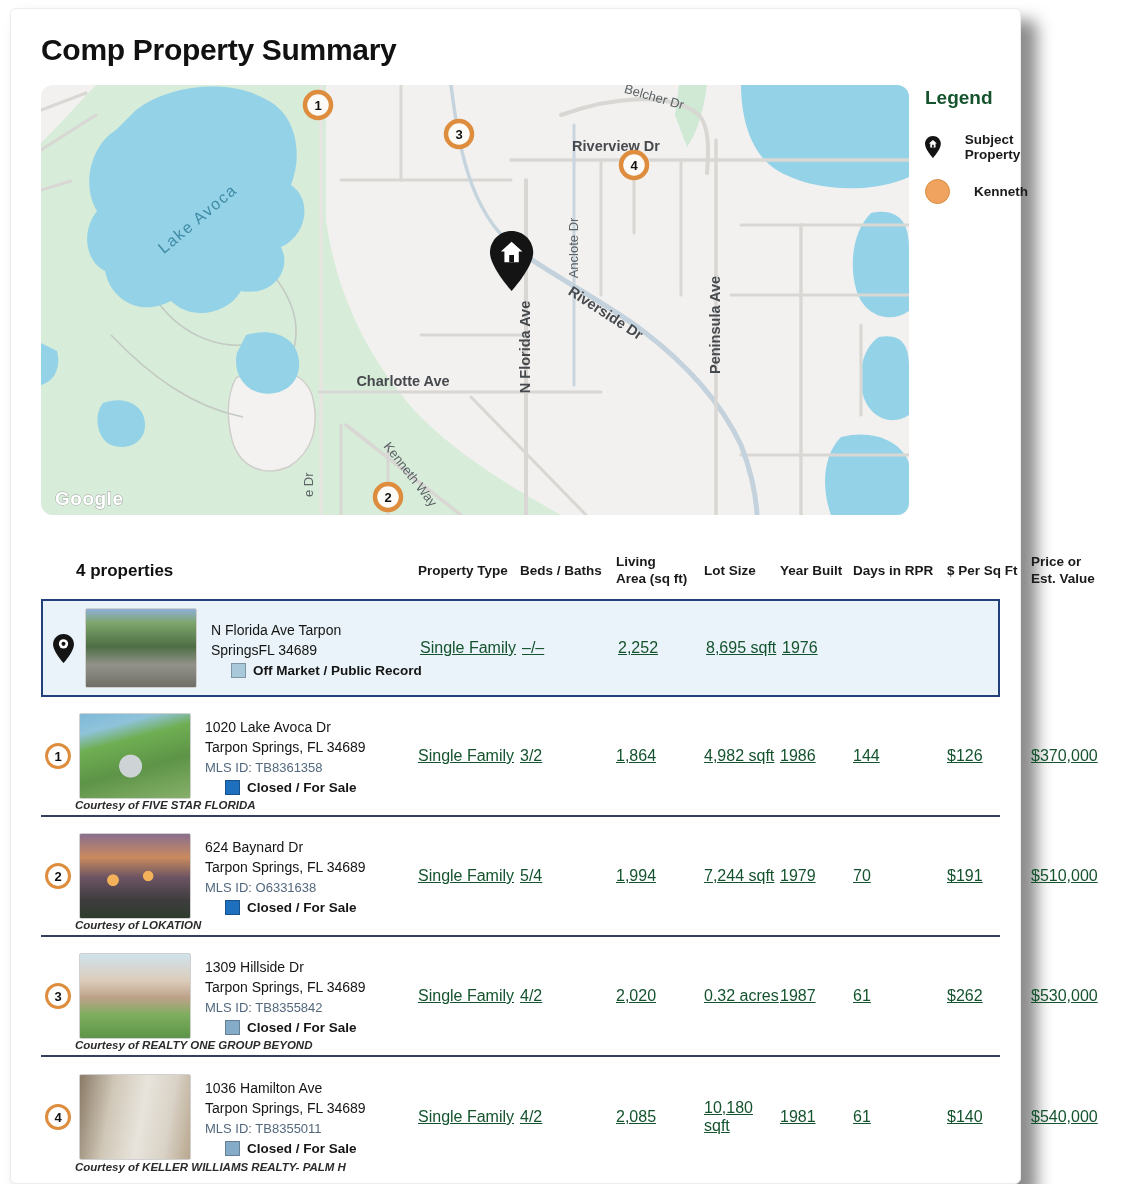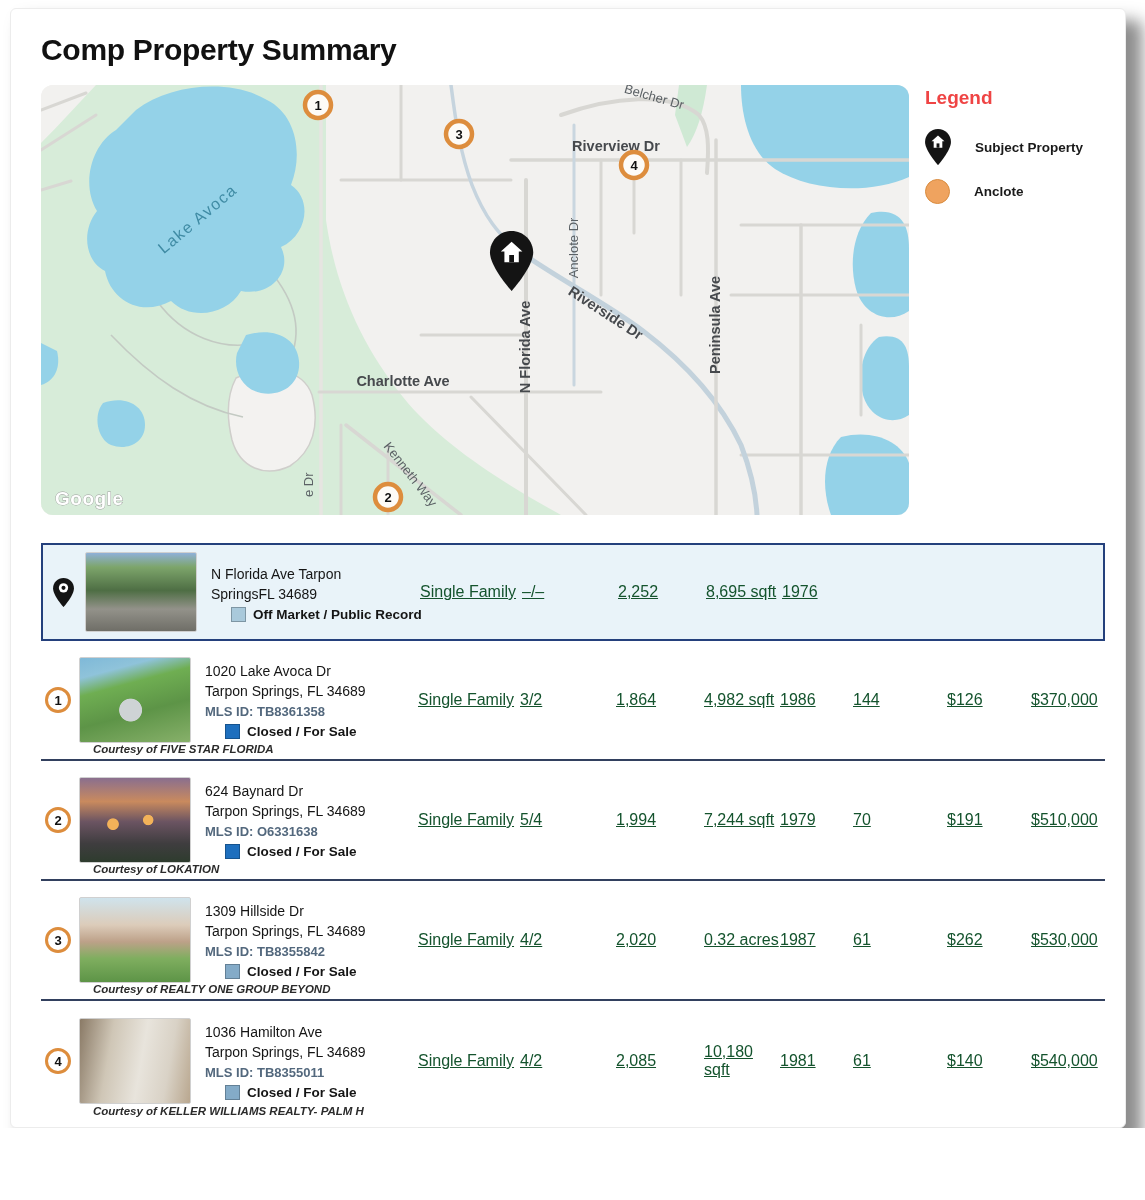--- a/index.html
+++ b/index.html
@@ -1,48 +1,48 @@
 <!DOCTYPE html>
 <html><head>
 <meta charset="utf-8">
 <style>
   html,body{margin:0;padding:0;background:#ffffff;font-family:"Liberation Sans","DejaVu Sans",sans-serif;}
-  .sheet{position:relative;width:1116px;margin:8px 0 0 10px;background:#ffffff;border:1px solid #ececec;
+  .sheet{position:relative;width:1011px;margin:8px 0 0 10px;background:#ffffff;border:1px solid #ececec;
          border-radius:6px;box-shadow:14px 14px 16px 2px rgba(45,45,45,.55);padding:20px 20px 6px 30px;box-sizing:border-box;}
   h1{font-size:30px;margin:4px 0 18px 0;color:#111;letter-spacing:-.3px;}
   
   .map-row{display:flex;gap:16px;}
   .map-frame{width:868px;height:430px;border-radius:12px;overflow:hidden;flex:none;background:#f2f1ef;}
   .map-frame svg{display:block;}
   .legend{flex:1;padding-top:2px;}
-  .legend h2{font-size:19px;margin:0 0 20px 0;color:#ef4444;}
+  .legend h2{font-size:19px;margin:0 0 20px 0;color:#14532d;}
   .legend-item{display:flex;align-items:center;gap:24px;margin-bottom:14px;}
   .legend-item .lbl{font-size:13.5px;font-weight:700;color:#1a1a1a;}
   .legend-circle{width:23px;height:23px;border-radius:50%;border:1px solid #d98c3f;flex:none;}
   
   .tbl{margin-top:28px;}
   .grid{display:grid;grid-template-columns:377px 102px 96px 88px 76px 73px 94px 84px 73px;align-items:center;}
   .thead{height:56px;}
   .thead .count{font-size:17px;font-weight:700;color:#111;padding-left:35px;}
   .th{font-size:13.5px;font-weight:700;color:#1a1a1a;white-space:nowrap;line-height:1.25;}
   .th.wrap{white-space:normal;max-width:72px;}
   .cellv{font-size:16px;color:#14532d;text-decoration:underline;}
   .trow{position:relative;}
   .subject-row{background:#e9f3f9;border:2px solid #24407c;height:98px;box-sizing:border-box;}
   .comp-row{height:120px;border-bottom:2px solid #32405e;box-sizing:border-box;}
   .addr-cell{display:flex;align-items:center;gap:8px;height:100%;position:relative;}
   .pin-cell{width:27px;display:flex;justify-content:center;flex:none;margin-left:7px;}
   .badge{width:26px;height:26px;border-radius:50%;background:#fff;border:3px solid #dd8d3d;color:#111;
          font-size:13px;font-weight:700;display:flex;align-items:center;justify-content:center;flex:none;margin-left:4px;box-sizing:border-box;}
   .photo{width:110px;height:84px;border:1px solid #d0d0d0;border-radius:2px;flex:none;}
   .subject-row .photo{height:78px;}
-  .courtesy{position:absolute;left:52px;bottom:4px;font-size:11.5px;font-style:italic;font-weight:700;color:#2b2b2b;white-space:nowrap;text-align:right;}
+  .courtesy{position:absolute;left:34px;bottom:4px;font-size:11.5px;font-style:italic;font-weight:700;color:#2b2b2b;white-space:nowrap;text-align:right;}
   .addr{padding-left:6px;min-width:0;}
   .a1,.a2{font-size:14px;font-weight:400;color:#151515;line-height:1.45;white-space:nowrap;overflow:hidden;}
-  .mls{font-size:13px;color:#53687d;line-height:1.5;font-weight:bold;}
+  .mls{font-size:13px;color:#53687d;line-height:1.5;}
   .statusline{display:flex;align-items:center;gap:7px;margin-top:3px;padding-left:20px;}
   .sq{width:13px;height:13px;border:1px solid rgba(0,0,0,.25);flex:none;}
   .st{font-size:13.5px;font-weight:700;color:#151515;white-space:nowrap;}
   .subject-row .a1{margin-top:2px;}
   
   .street{font-size:13px;fill:#5b6165;font-weight:500;}
   .street.big{font-size:14.5px;fill:#46494d;font-weight:600;}
   .lakelbl{font-size:16px;fill:#3f8ba4;font-weight:500;letter-spacing:1.5px;}
   .mknum{font-size:13px;font-weight:700;fill:#111;}
   .gglogo{font-size:19px;font-weight:700;fill:#ffffff;stroke:#9a9a9a;stroke-width:.8;paint-order:stroke;letter-spacing:.5px;}
@@ -159,27 +159,38 @@
       <div class="legend-item">
         <svg width="26" height="36" viewBox="0 0 36 50">
           <path d="M18,0 C8,0 0,8 0,18 C0,30 18,50 18,50 C18,50 36,30 36,18 C36,8 28,0 18,0 Z" fill="#141414"></path>
           <path d="M18,9 L27,17 L24,17 L24,26 L12,26 L12,17 L9,17 Z" fill="#ffffff"></path>
           <rect x="16" y="20" width="4" height="6" fill="#141414"></rect>
         </svg>
         <span class="lbl">Subject Property</span>
       </div>
       <div class="legend-item">
         <span class="legend-circle" style="background-color: rgb(239, 163, 95);"></span>
-        <span class="lbl">Anclote</span>
+        <span class="lbl">Kenneth</span>
       </div>
     </aside>
   </div>
 
   <div class="tbl">
 
+    <div class="grid thead">
+      <div class="count">4 properties</div>
+      <div class="th">Property Type</div>
+      <div class="th">Beds / Baths</div>
+      <div class="th wrap">Living Area (sq ft)</div>
+      <div class="th">Lot Size</div>
+      <div class="th">Year Built</div>
+      <div class="th">Days in RPR</div>
+      <div class="th">$ Per Sq Ft</div>
+      <div class="th wrap">Price or Est. Value</div>
+    </div>
 
     <div class="grid trow subject-row">
       <div class="addr-cell">
         <div class="pin-cell">
           <svg width="21" height="29" viewBox="0 0 36 50">
             <path d="M18,0 C8,0 0,8 0,18 C0,30 18,50 18,50 C18,50 36,30 36,18 C36,8 28,0 18,0 Z" fill="#141414"></path>
             <circle cx="18" cy="17" r="8" fill="#ffffff"></circle>
               <circle cx="18" cy="17" r="3.5" fill="#141414"></circle>
           </svg>
         </div>

